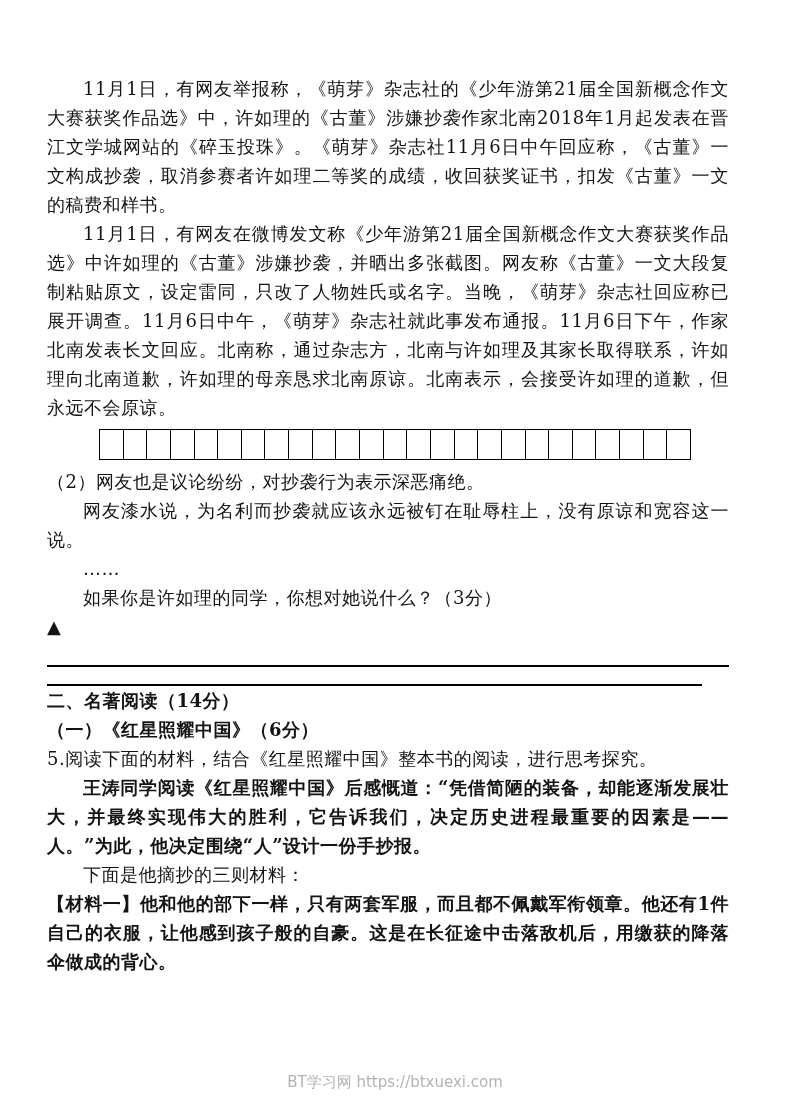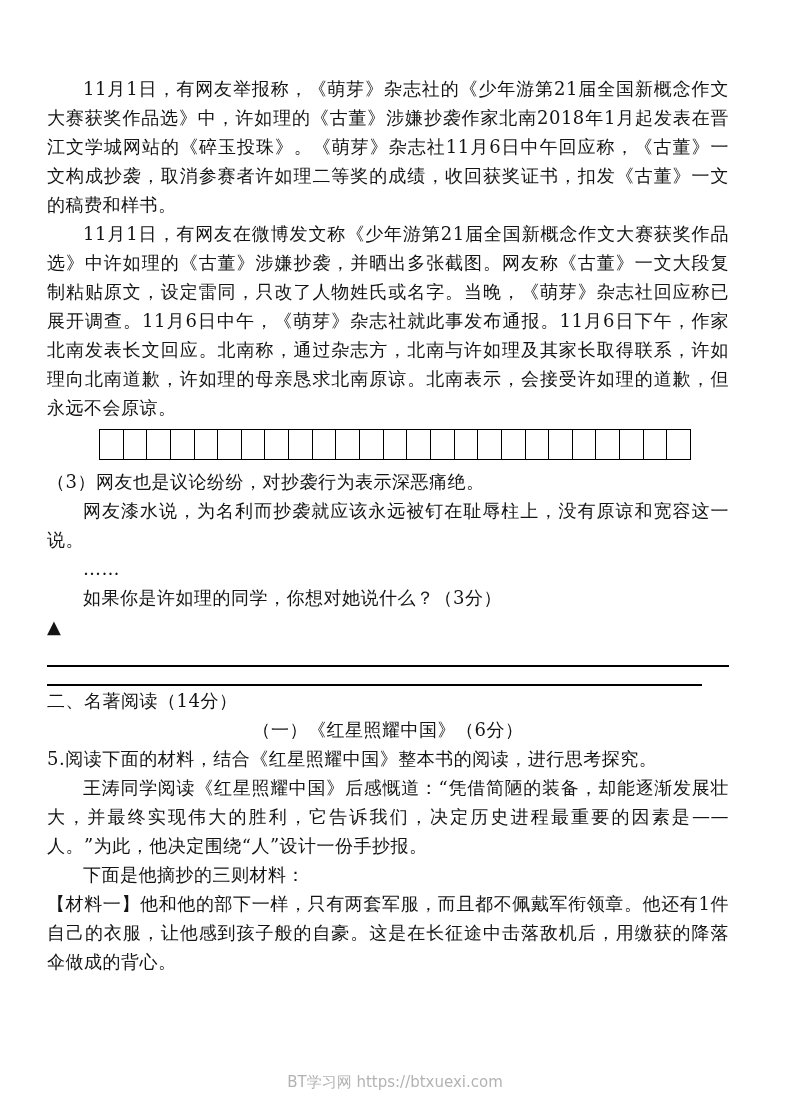--- a/index.html
+++ b/index.html
@@ -21,22 +21,22 @@
     position: absolute;
     top: 0; left: 0; right: 16px;
     padding: 74px 45px 0 47px;
     font-size: 18px;
     line-height: 29px;
     text-align: justify;
     letter-spacing: 0.5px;
   }
   p.para { margin: 0; }
   .indent { text-indent: 2em; }
-  .bold { font-weight: normal; }
-  .center { text-align: center; text-indent: 0; }
+  .bold { font-weight: bold; }
+  .center { text-align: left; text-indent: 0; }
 
   .answer-grid {
     display: flex;
     width: 592px;
     height: 31px;
     margin: 7px 0 7px 52px;
   }
   .answer-cell {
     flex: 1 1 0;
     border-top: 1.5px solid #000;
@@ -96,21 +96,21 @@
         <div class="answer-cell"></div>
         <div class="answer-cell"></div>
         <div class="answer-cell"></div>
         <div class="answer-cell"></div>
         <div class="answer-cell"></div>
         <div class="answer-cell"></div>
         <div class="answer-cell"></div>
         <div class="answer-cell"></div>
       </div>
 
-    <p class="para">（3）网友也是议论纷纷，对抄袭行为表示深恶痛绝。</p>
+    <p class="para">（2）网友也是议论纷纷，对抄袭行为表示深恶痛绝。</p>
     <p class="para indent">网友漆水说，为名利而抄袭就应该永远被钉在耻辱柱上，没有原谅和宽容这一说。</p>
     <p class="para indent">……</p>
     <p class="para indent">如果你是许如理的同学，你想对她说什么？（3分）</p>
     <p class="para answer-marker">▲</p>
 
     <div class="divider divider-1"></div>
     <div class="divider divider-2"></div>
 
     <p class="para bold section-title">二、名著阅读（14分）</p>
     <p class="para bold center">（一）《红星照耀中国》（6分）</p>

